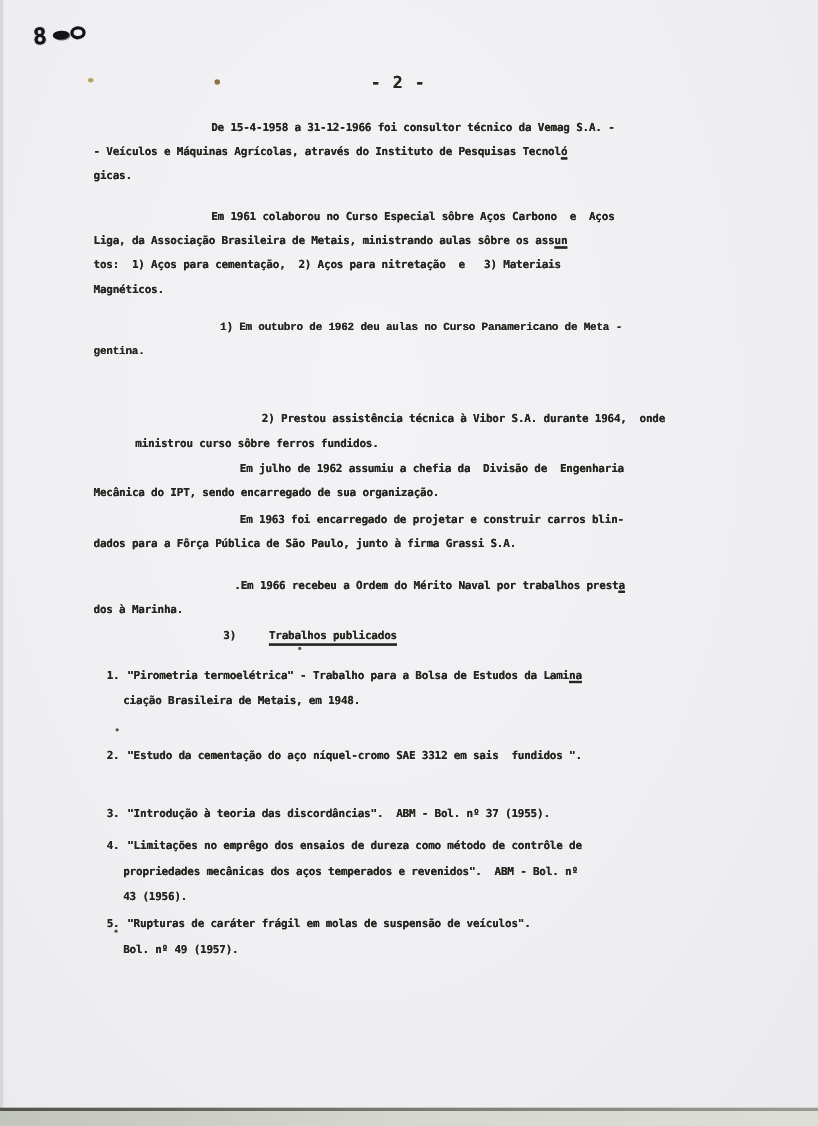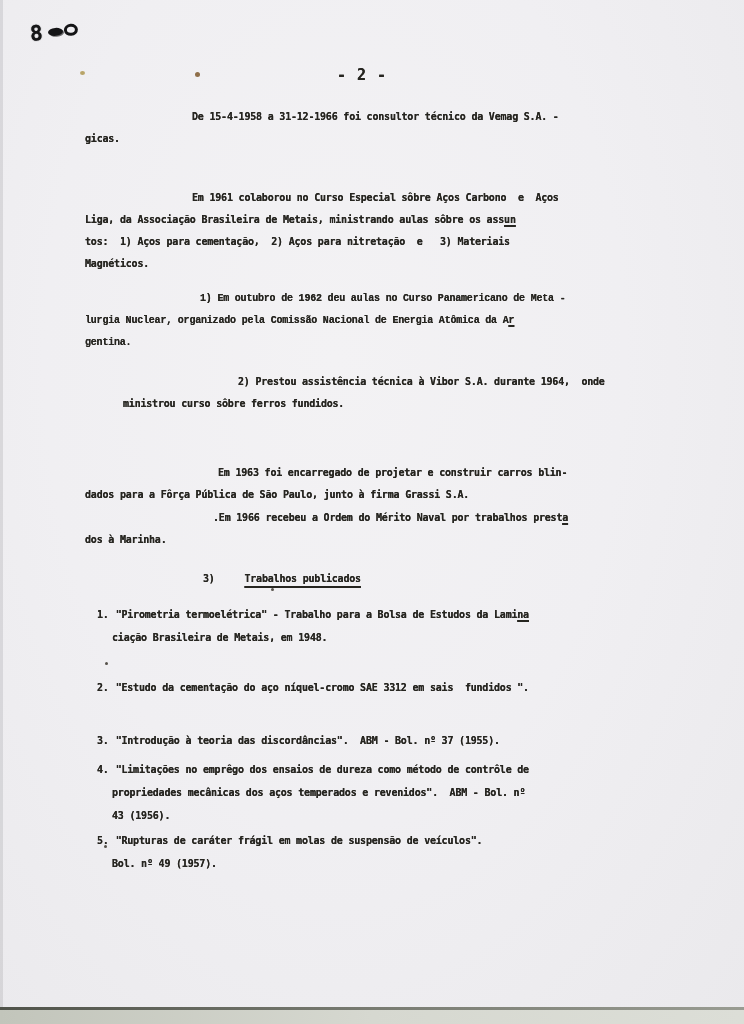--- a/index.html
+++ b/index.html
@@ -64,48 +64,52 @@
   <span class="speck" id="speck3"></span>
   <span class="speck" id="speck4"></span>
   <span class="speck" id="speck5"></span>
 
   <div id="page-number">
     <div class="tline">- 2 -</div>
   </div>
 
   <div class="para" style="top:106px;">
     <div class="tline ind-a">De 15-4-1958 a 31-12-1966 foi consultor técnico da Vemag S.A. -</div>
+    <div class="tline"><span>- Veículos e Máquinas Agrícolas, através do Instituto de Pesquisas Tecnol</span><span class="u">ó</span></div>
     <div class="tline">gicas.</div>
   </div>
 
   <div class="para" style="top:187px;">
     <div class="tline ind-a">Em 1961 colaborou no Curso Especial sôbre Aços Carbono  e  Aços</div>
     <div class="tline"><span>Liga, da Associação Brasileira de Metais, ministrando aulas sôbre os ass</span><span class="u">un</span></div>
     <div class="tline">tos:  1) Aços para cementação,  2) Aços para nitretação  e   3) Materiais</div>
     <div class="tline">Magnéticos.</div>
   </div>
 
   <div class="para" style="top:288px;font-family:Liberation Mono, monospace;">
     <div class="tline ind-b">1) Em outubro de 1962 deu aulas no Curso Panamericano de Meta -</div>
-    <div class="tline"><span>lurgia Nuclear, organizado pela Comissão Nacional de Energia Atômica da A</span><span class="u">r</span></div>
     <div class="tline">gentina.</div>
   </div>
 
   <div class="para" style="top:371px;margin-left:38px;">
     <div class="tline ind-b">2) Prestou assistência técnica à Vibor S.A. durante 1964,  onde</div>
     <div class="tline">ministrou curso sôbre ferros fundidos.</div>
   </div>
 
+  <div class="para" style="top:416px;">
+    <div class="tline ind-c">Em julho de 1962 assumiu a chefia da  Divisão de  Engenharia</div>
+    <div class="tline">Mecânica do IPT, sendo encarregado de sua organização.</div>
+  </div>
 
   <div class="para" style="top:462px;">
     <div class="tline ind-c">Em 1963 foi encarregado de projetar e construir carros blin-</div>
     <div class="tline">dados para a Fôrça Pública de São Paulo, junto à firma Grassi S.A.</div>
   </div>
 
-  <div class="para" style="top:507px;">
+  <div class="para" style="top:522px;">
     <div class="tline ind-d"><span>.Em 1966 recebeu a Ordem do Mérito Naval por trabalhos prest</span><span class="u">a</span></div>
     <div class="tline">dos à Marinha.</div>
   </div>
 
   <div id="pubs-heading">
     <div class="tline"><span>3) </span><span class="u">Trabalhos publicados</span></div>
   </div>
 
   <div class="pub" style="top:603px;">
     <div class="tline"><span class="pubnum">1.</span><span>"Pirometria termoelétrica" - Trabalho para a Bolsa de Estudos da Lami</span><span class="u">na</span></div>

